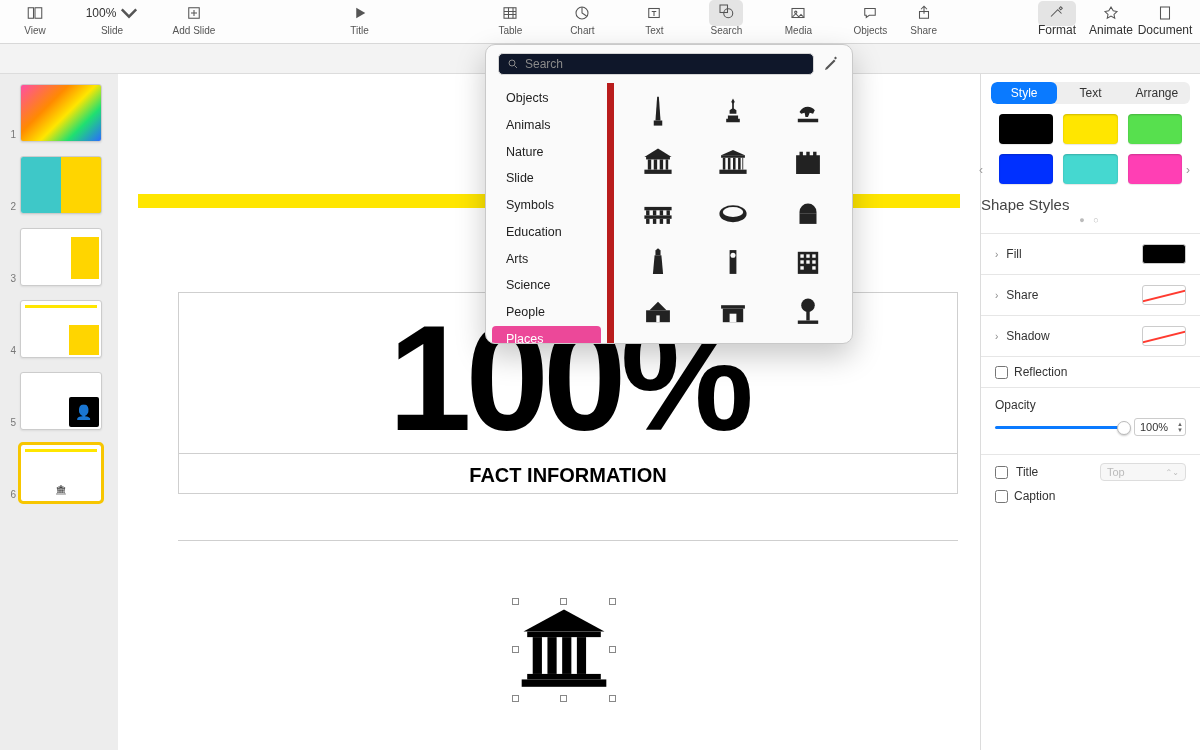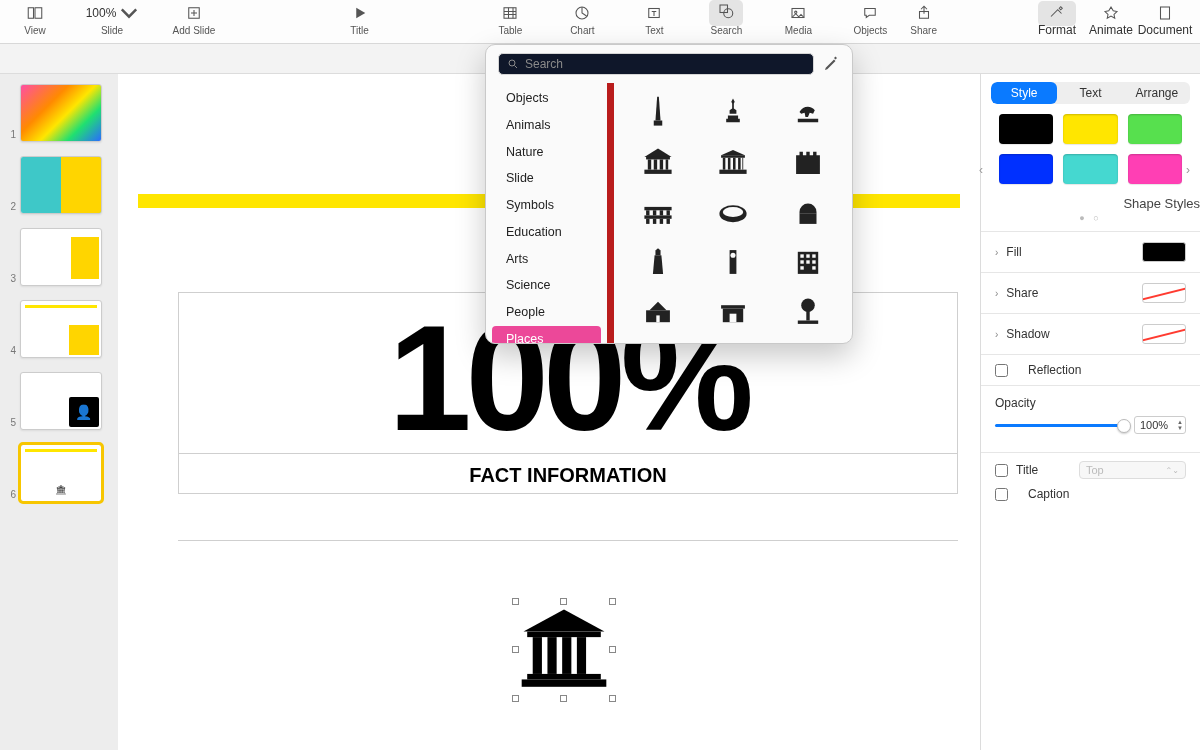--- a/index.html
+++ b/index.html
@@ -68,39 +68,39 @@
 
   
   .inspector { width:220px; border-left:1px solid #dcdcdc; background:#fff; position:relative; }
   .arrow-btn { position:absolute; top:88px; width:16px; height:16px; color:#999; font-size:12px; display:flex;align-items:center;justify-content:center;}
   .arrow-btn.l{left:-8px}.arrow-btn.r{right:4px}
   .insp-tabs { display:flex; margin:8px 10px 10px; background:#eee; border-radius:6px; overflow:hidden; height:22px;}
   .insp-tab { flex:1; display:flex; align-items:center; justify-content:center; font-size:12px; color:#333;}
   .insp-tab.sel { background:#0a7aff; color:#fff; border-radius:6px;}
   .swatches { display:grid; grid-template-columns:repeat(3,1fr); gap:10px; padding:0 18px 8px;}
   .swatch { height:30px; border-radius:4px; box-shadow:0 1px 2px rgba(0,0,0,.2) inset, 0 1px 1px rgba(0,0,0,.1);}
-  .shape-styles-lbl { text-align:right; font-size:13px; color:#444; padding:4px 0 2px;}
+  .shape-styles-lbl { text-align:left; font-size:15px; color:#444; padding:4px 0 2px;}
   .dots { text-align:center; color:#bbb; font-size:9px; letter-spacing:3px; padding-bottom:8px;}
   .sep { height:1px; background:#e6e6e6; margin:0 0 0 0;}
   .prop-row { display:flex; align-items:center; padding:10px 14px; font-size:12px; color:#333; gap:8px;}
   .prop-row .chev { color:#888; font-size:10px;}
   .prop-row .lbl { flex:1;}
   .prop-row .well { width:44px; height:20px; border:1px solid #ccc; border-radius:3px; background:#fff; position:relative; overflow:hidden;}
   .prop-row .well.black { background:#000;}
   .prop-row .well.none::after { content:""; position:absolute; left:-4px; right:-4px; top:50%; height:2px; background:#ff3b30; transform:rotate(-14deg);}
-  .check-row { display:flex; align-items:center; padding:8px 14px; font-size:12px; gap:20px;}
+  .check-row { display:flex; align-items:center; padding:8px 14px; font-size:12px; gap:6px;}
   .check-row input { width:13px; height:13px;}
   .opacity-row { padding:10px 14px 4px; font-size:12px;}
   .slider-wrap { display:flex; align-items:center; gap:10px; margin-top:6px;}
   .slider { flex:1; height:3px; background:#0a7aff; border-radius:2px; position:relative;}
   .slider .knob { position:absolute; right:-7px; top:-5px; width:14px; height:14px; background:#fff; border:1px solid #bbb; border-radius:50%; box-shadow:0 1px 2px rgba(0,0,0,.2);}
   .opacity-field { width:52px; height:18px; border:1px solid #ccc; border-radius:3px; font-size:11px; display:flex; align-items:center; justify-content:space-between; padding:0 2px 0 5px;}
   .stepper { display:flex; flex-direction:column; font-size:6px; line-height:6px; color:#666;}
   .title-row { display:flex; align-items:center; padding:8px 14px; gap:8px; font-size:12px;}
-  .title-row .dd { margin-left:auto; width:107px; height:18px; border:1px solid #ddd; border-radius:4px; color:#bbb; font-size:11px; display:flex; align-items:center; padding:0 6px; justify-content:space-between; background:#f7f7f7;}
+  .title-row .dd { margin-left:auto; width:86px; height:18px; border:1px solid #ddd; border-radius:4px; color:#bbb; font-size:11px; display:flex; align-items:center; padding:0 6px; justify-content:space-between; background:#f7f7f7;}
 
   
   .ic svg{width:18px;height:18px;fill:none;stroke:#555;stroke-width:1.4;}
 </style>
 </head>
 <body>
 
 <div class="toolbar">
   <div class="tb-group">
     <div class="tb-item">

